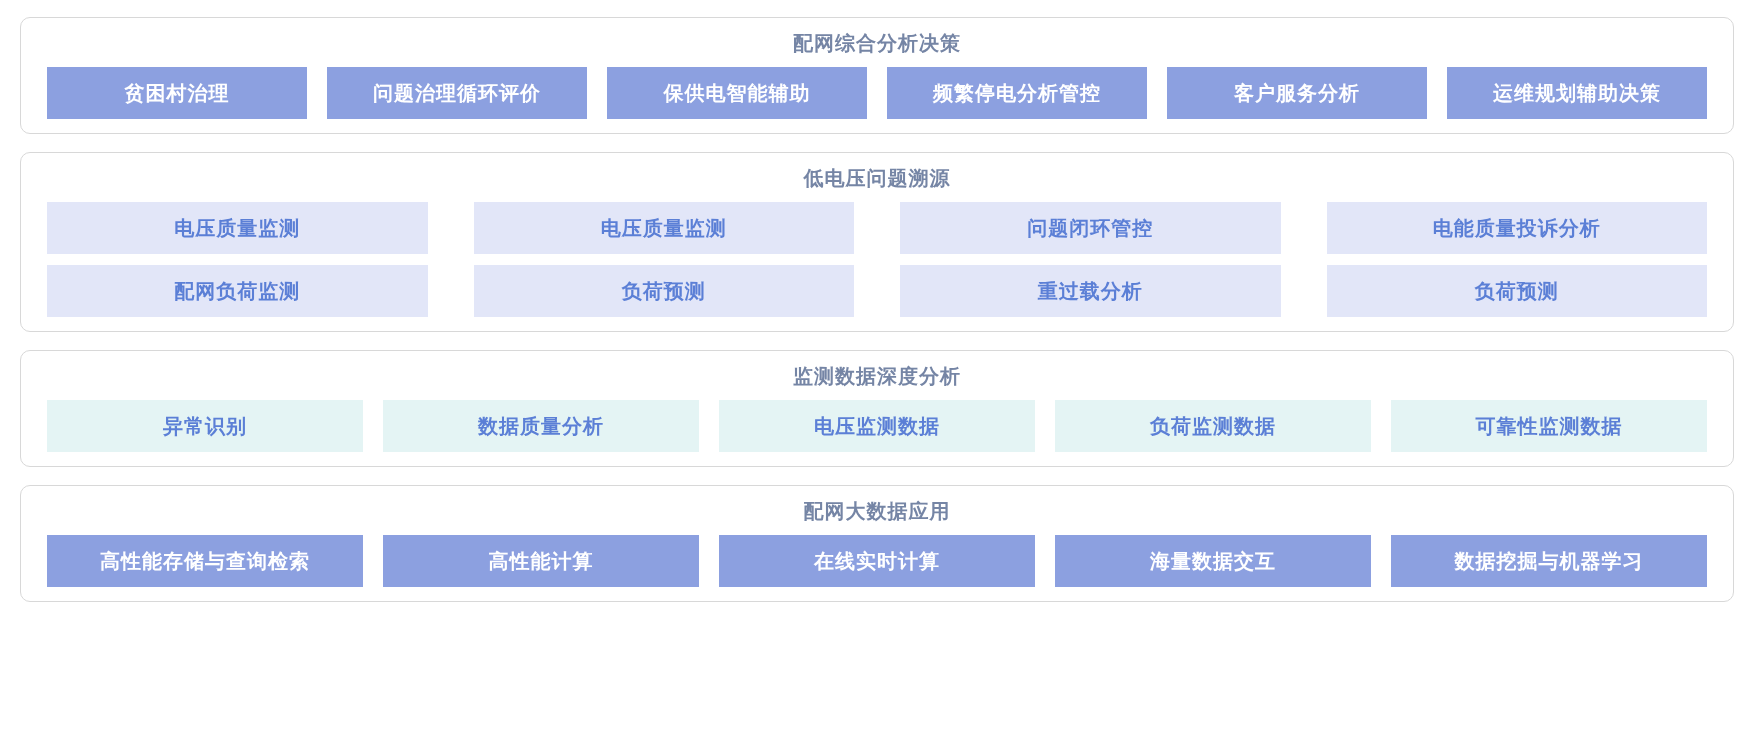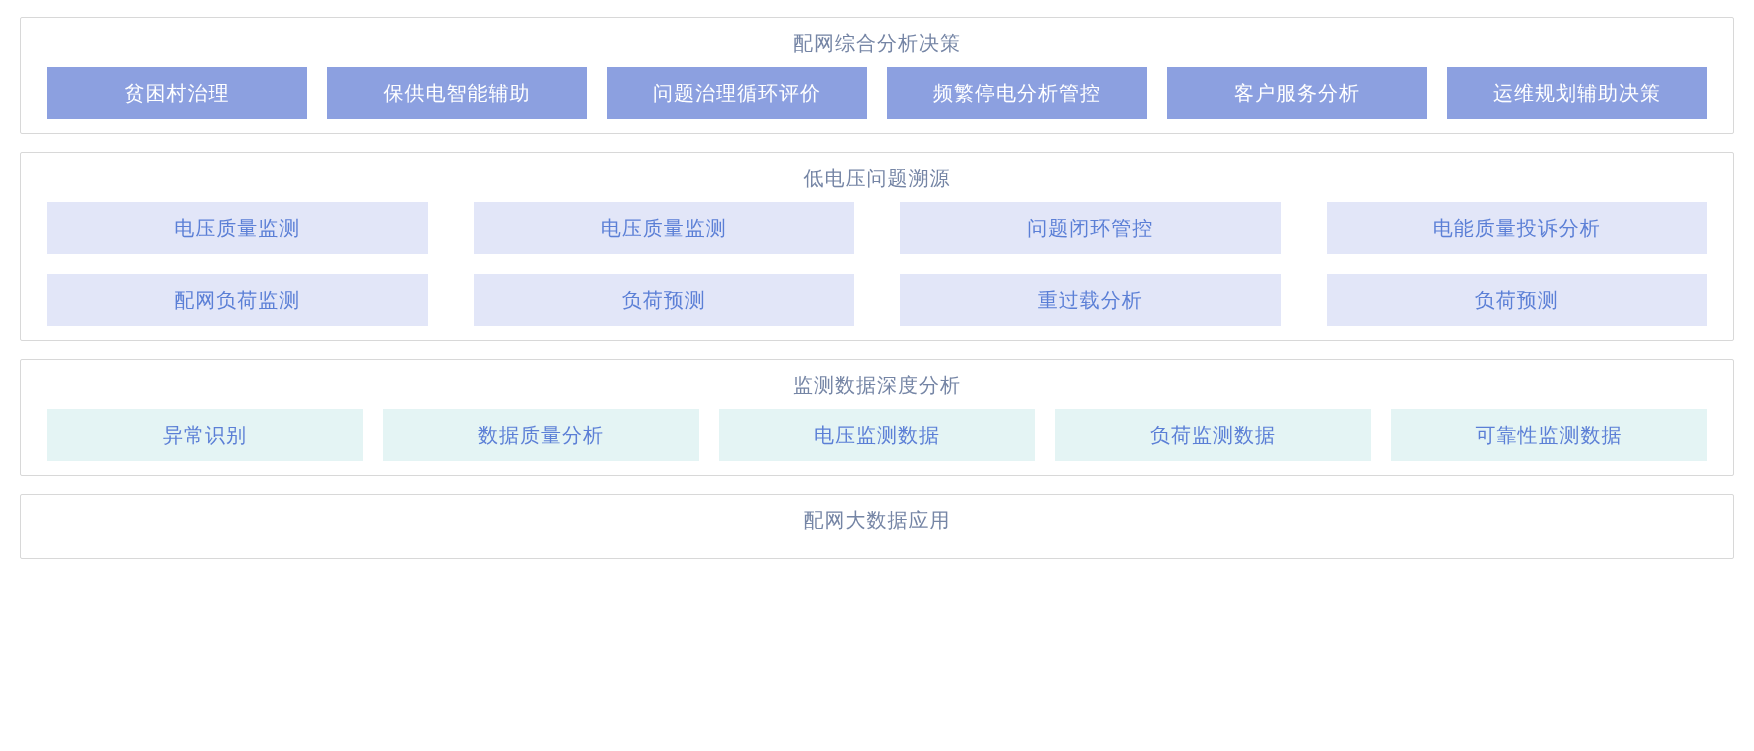--- a/index.html
+++ b/index.html
@@ -18,38 +18,39 @@
     width:1754px;height:751px;
     background:var(--page-bg);
     font-family:"Liberation Sans",sans-serif;
     padding-top:17px;
     overflow:hidden;
   }
   #layers{display:block;}
   .layer-box{
     margin:0 20px 18px 20px;
     border:1px solid var(--box-border);
-    border-radius:2px;
+    border-radius:10px;
     background:#ffffff;
     padding:10px 26px 14px 26px;
+    font-weight:bold;
   }
   .layer-title{
     text-align:center;
     font-size:20px;
     line-height:23px;
     color:var(--title-text);
     margin:4px 0 12px 0;
     letter-spacing:1px;
   }
   .tile-row{
     display:flex;
     gap:20px;
   }
   .tile-row.cols-4{gap:46px;}
-  .tile-row + .tile-row{margin-top:20px;}
+  .tile-row + .tile-row{margin-top:11px;}
   .tile{
     flex:1 1 0;
     height:52px;
     display:flex;
     align-items:center;
     justify-content:center;
     font-size:20px;
     letter-spacing:1px;
     cursor:pointer;
     user-select:none;
@@ -60,22 +61,22 @@
   .tile-mint{background:var(--mint-bg);color:var(--blue-text);}
 </style>
 </head>
 <body>
 
 <div id="layers">
     <section class="layer-box">
       <div class="layer-title">配网综合分析决策</div>
       <div class="tile-row cols-6">
         <div class="tile tile-solid">贫困村治理</div>
+        <div class="tile tile-solid">问题治理循环评价</div>
         <div class="tile tile-solid">保供电智能辅助</div>
-        <div class="tile tile-solid">问题治理循环评价</div>
         <div class="tile tile-solid">频繁停电分析管控</div>
         <div class="tile tile-solid">客户服务分析</div>
         <div class="tile tile-solid">运维规划辅助决策</div>
       </div>
     </section>
     <section class="layer-box">
       <div class="layer-title">低电压问题溯源</div>
       <div class="tile-row cols-4">
         <div class="tile tile-light">电压质量监测</div>
         <div class="tile tile-light">电压质量监测</div>
@@ -94,14 +95,21 @@
       <div class="tile-row cols-6">
         <div class="tile tile-mint">异常识别</div>
         <div class="tile tile-mint">数据质量分析</div>
         <div class="tile tile-mint">电压监测数据</div>
         <div class="tile tile-mint">负荷监测数据</div>
         <div class="tile tile-mint">可靠性监测数据</div>
       </div>
     </section>
     <section class="layer-box">
       <div class="layer-title">配网大数据应用</div>
+      <div class="tile-row cols-5">
+        <div class="tile tile-solid">高性能存储与查询检索</div>
+        <div class="tile tile-solid">高性能计算</div>
+        <div class="tile tile-solid">在线实时计算</div>
+        <div class="tile tile-solid">海量数据交互</div>
+        <div class="tile tile-solid">数据挖掘与机器学习</div>
+      </div>
     </section>
   </div>
 
 </body></html>

